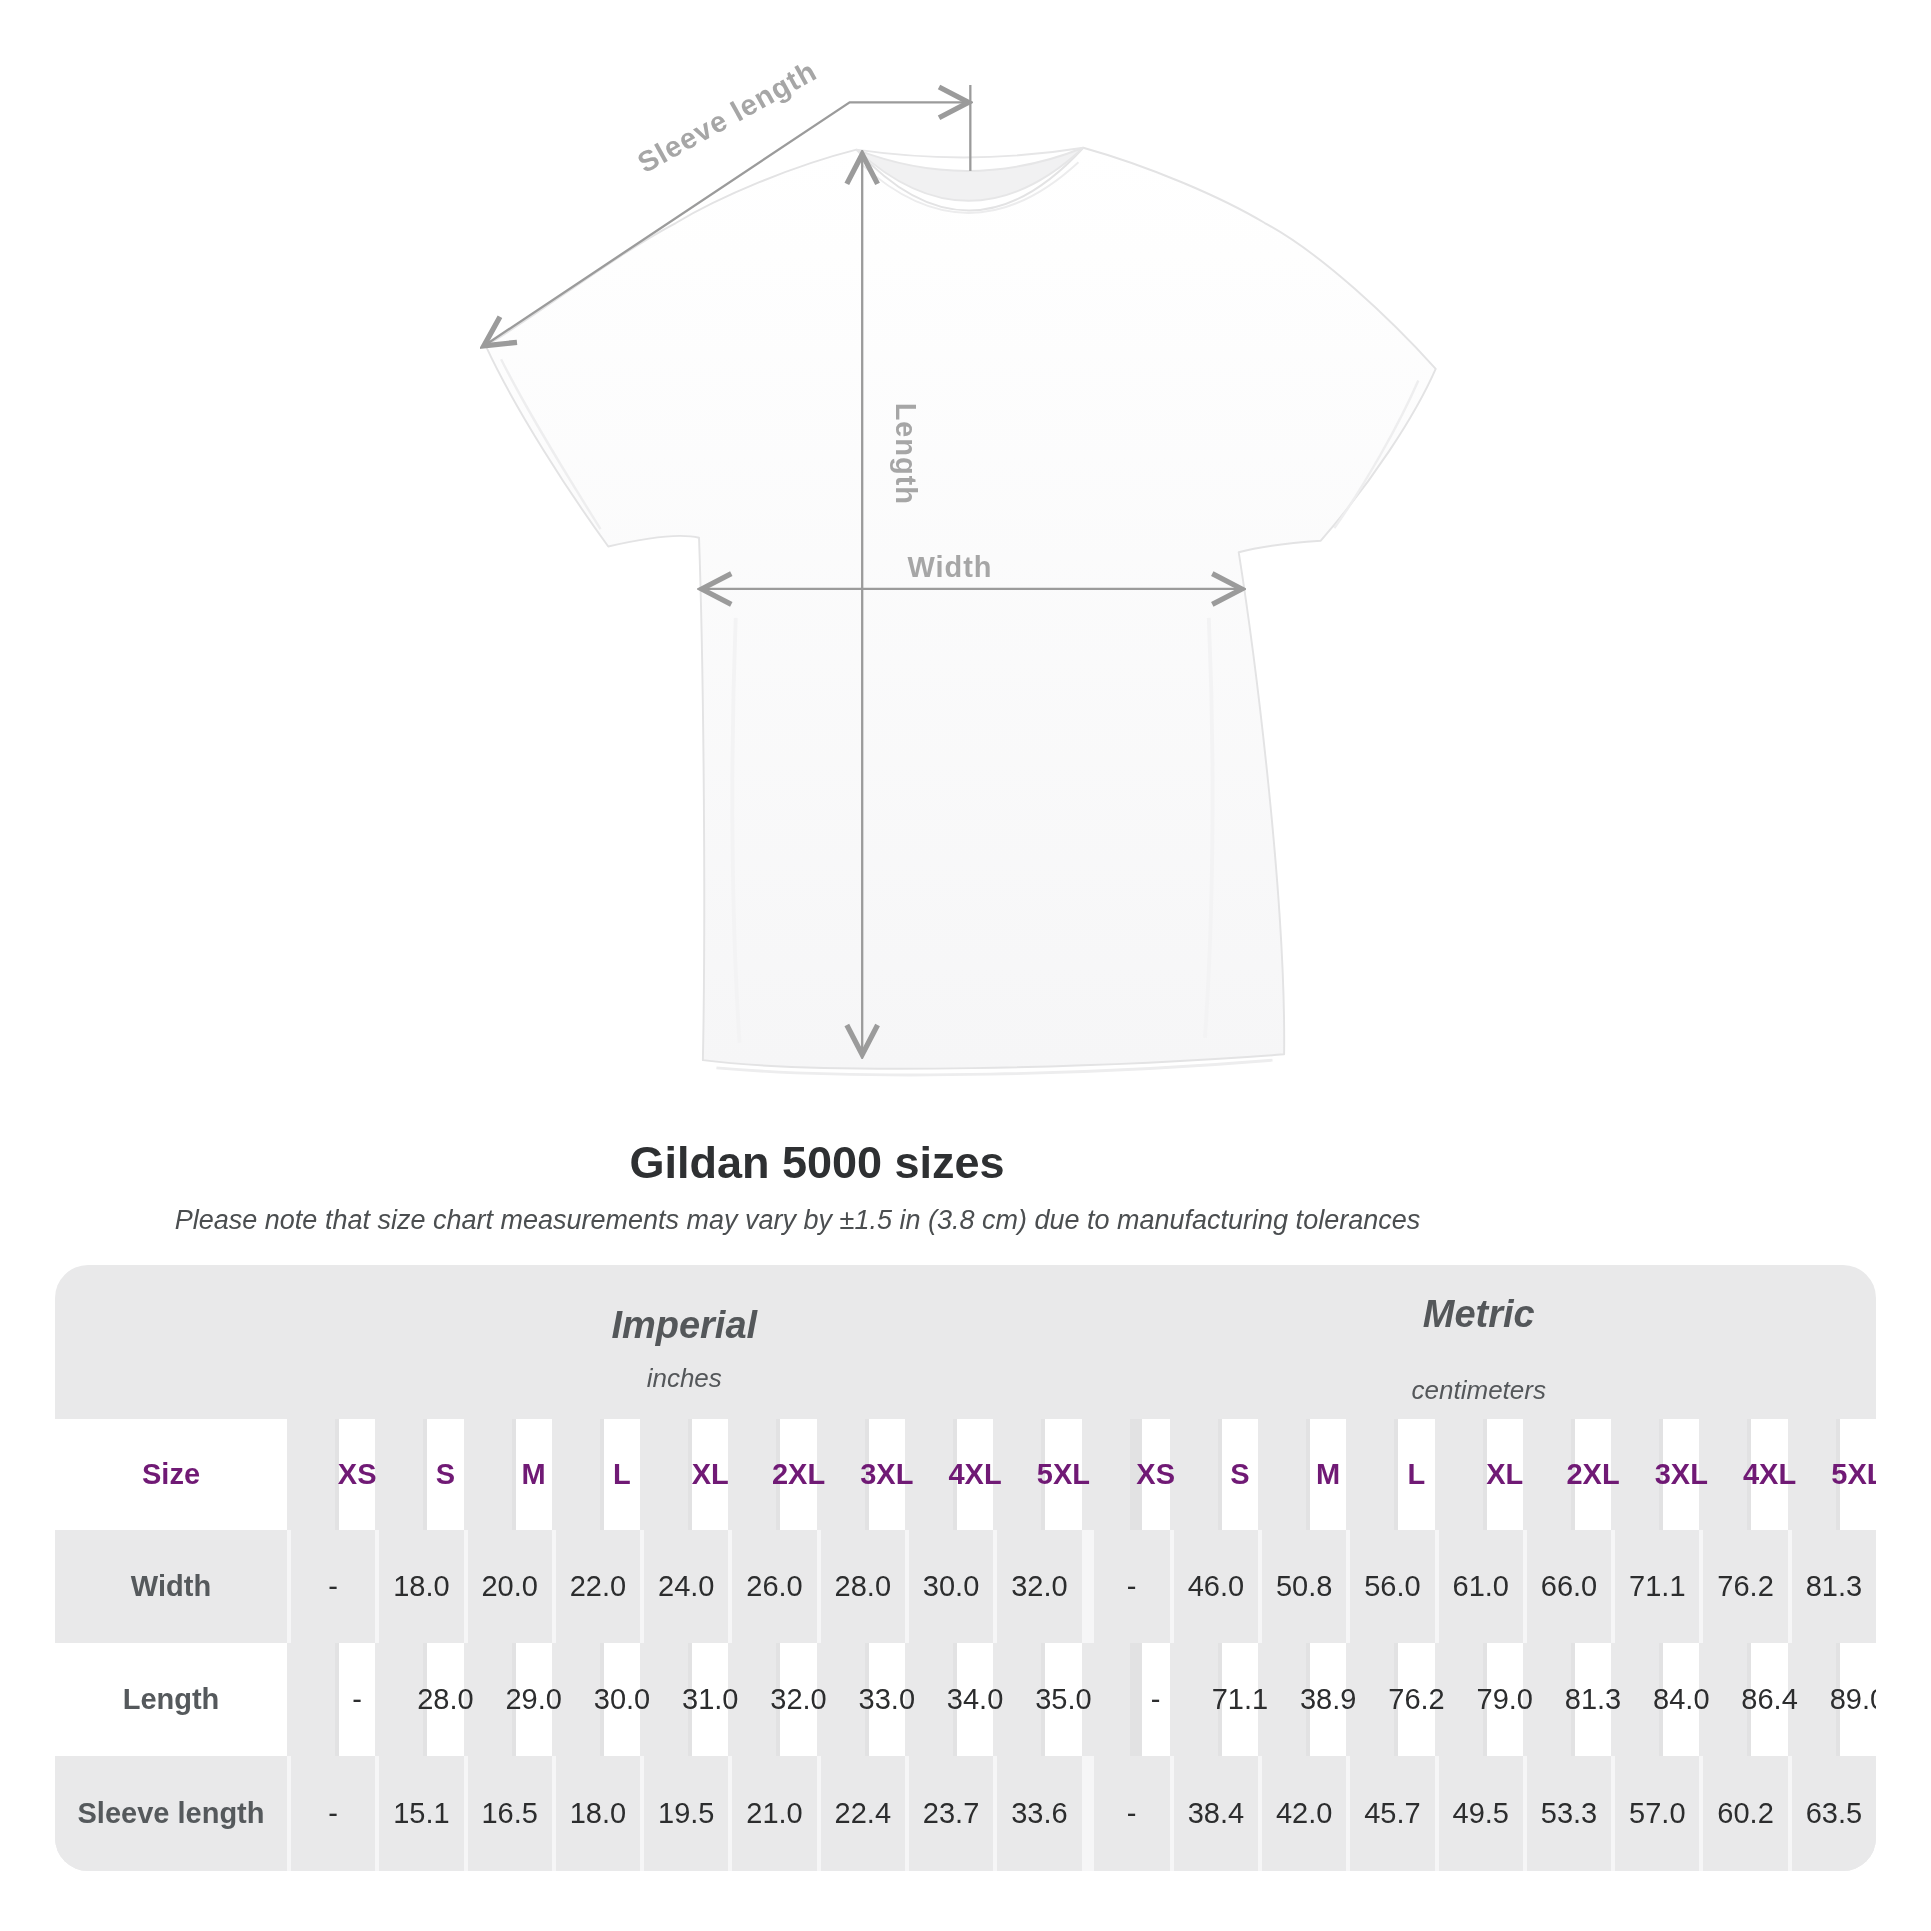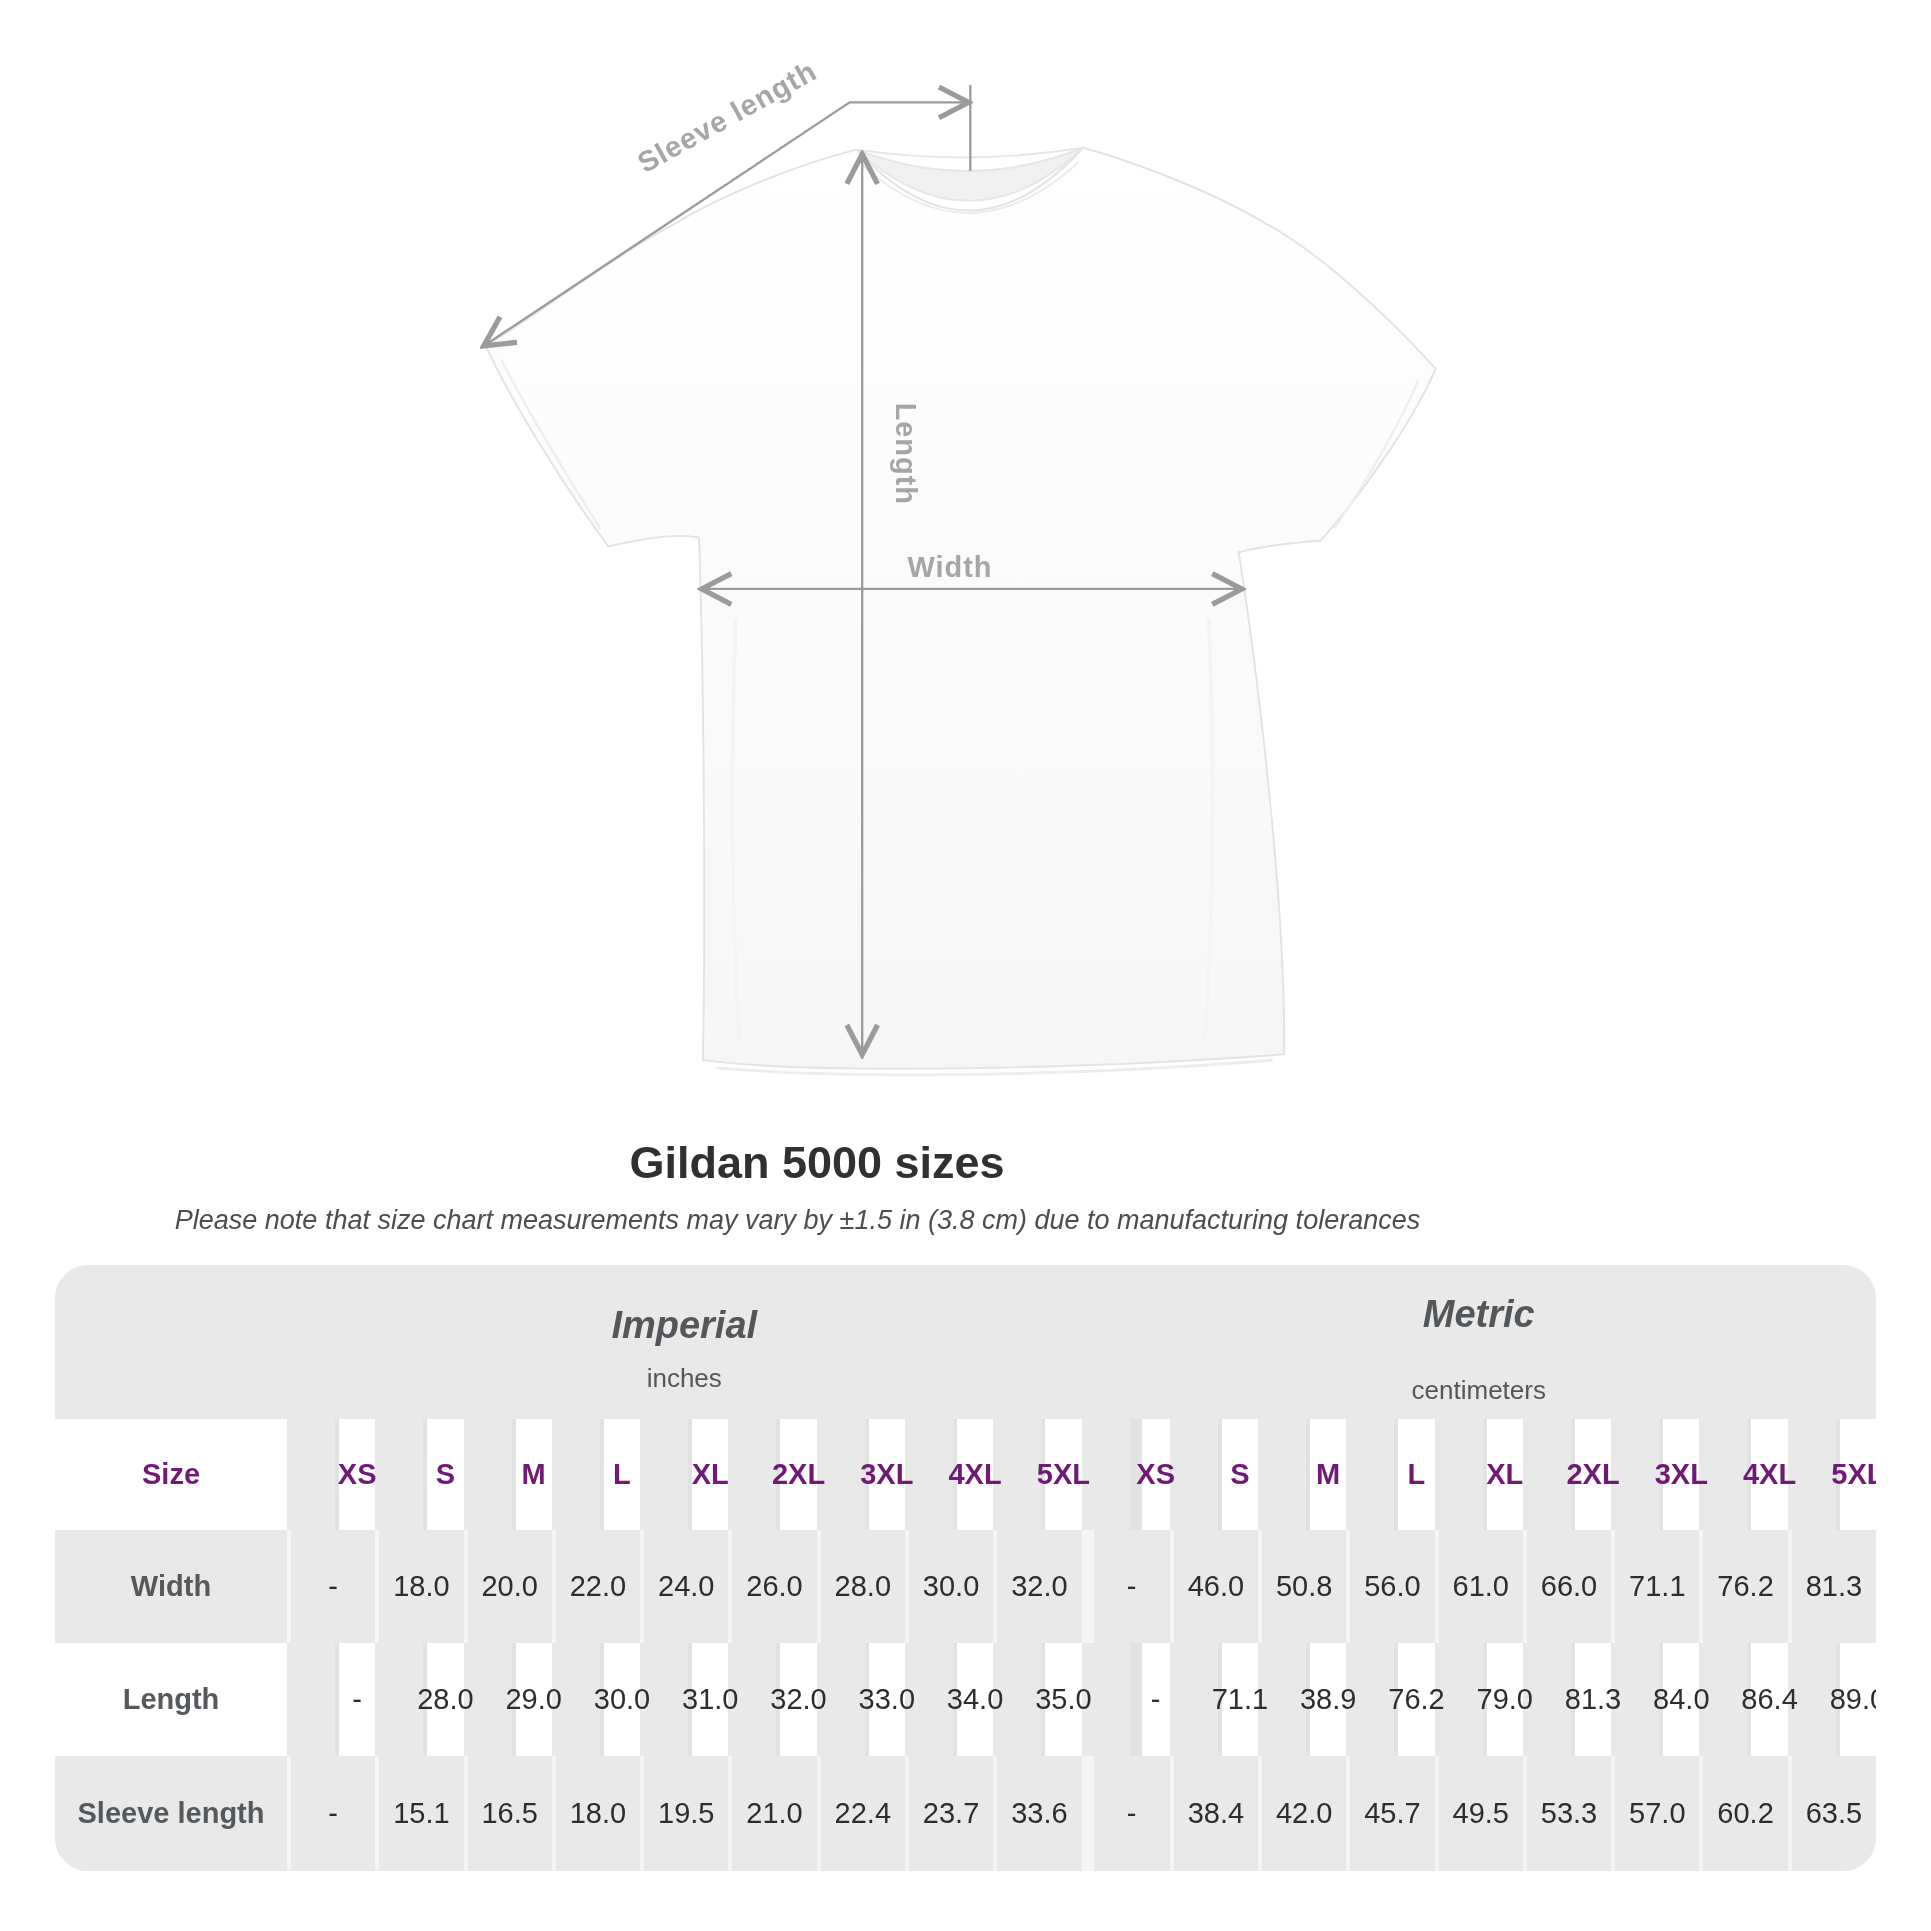--- a/index.html
+++ b/index.html
@@ -16,21 +16,21 @@
   .size-table{position:absolute;left:55px;top:1265px;width:1821px;height:606px;
     background:#e9e9ea;border-radius:33px;overflow:hidden;
     display:grid;grid-template-columns:232px repeat(18,1fr);
     grid-template-rows:154px 111px 113px 113px 115px;}
 
   .band-spacer{grid-column:1;}
   .band-group{display:flex;flex-direction:column;align-items:center;justify-content:center;gap:15.4px;padding-top:14px;}
   .band-imperial{grid-column:2 / span 9;}
   .band-metric{grid-column:11 / span 9;gap:39px;}
   .band-title{font-size:38px;font-weight:bold;font-style:italic;color:#54575a;}
-  .band-sub{font-size:26px;color:#54575a;}
+  .band-sub{font-size:26px;font-style:italic;color:#54575a;}
 
   .c{display:flex;align-items:center;justify-content:center;min-width:0;}
   .rw{background:#ffffff;}
   .rg{background:#e9e9ea;}
   .rw.sep{border-left:4.8px solid #e2e2e3;margin-left:48px;}
   .rg.sep{border-left:4.8px solid #f6f6f7;}
   .rw.msep{border-left-width:12.6px;}
   .rg.msep{border-left-width:12.6px;}
 
   .hd{font-size:29px;font-weight:bold;color:#701a75;}

